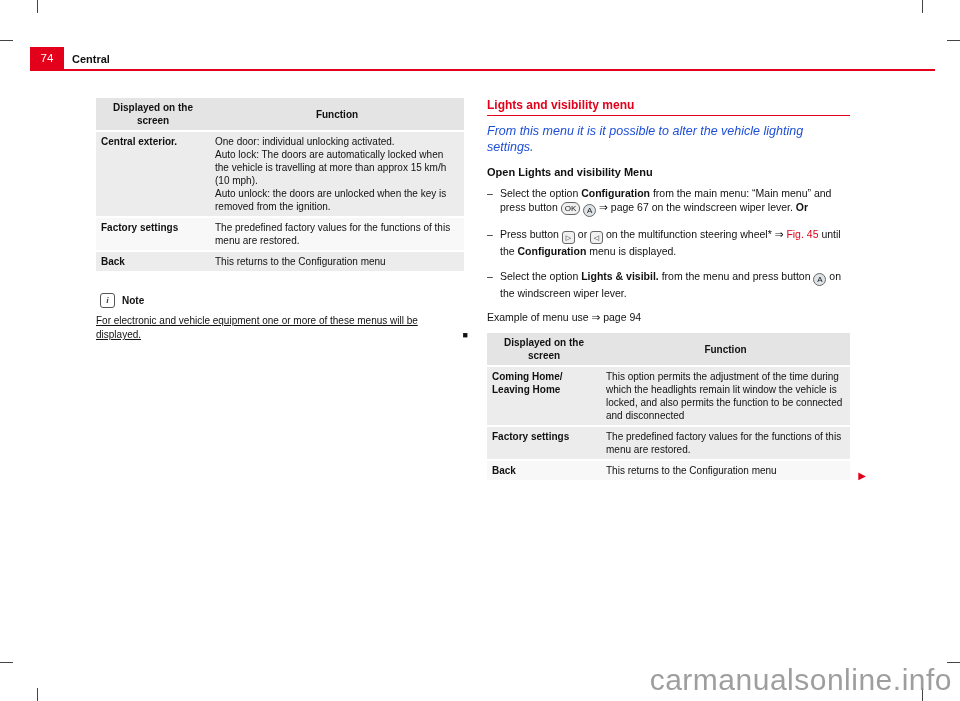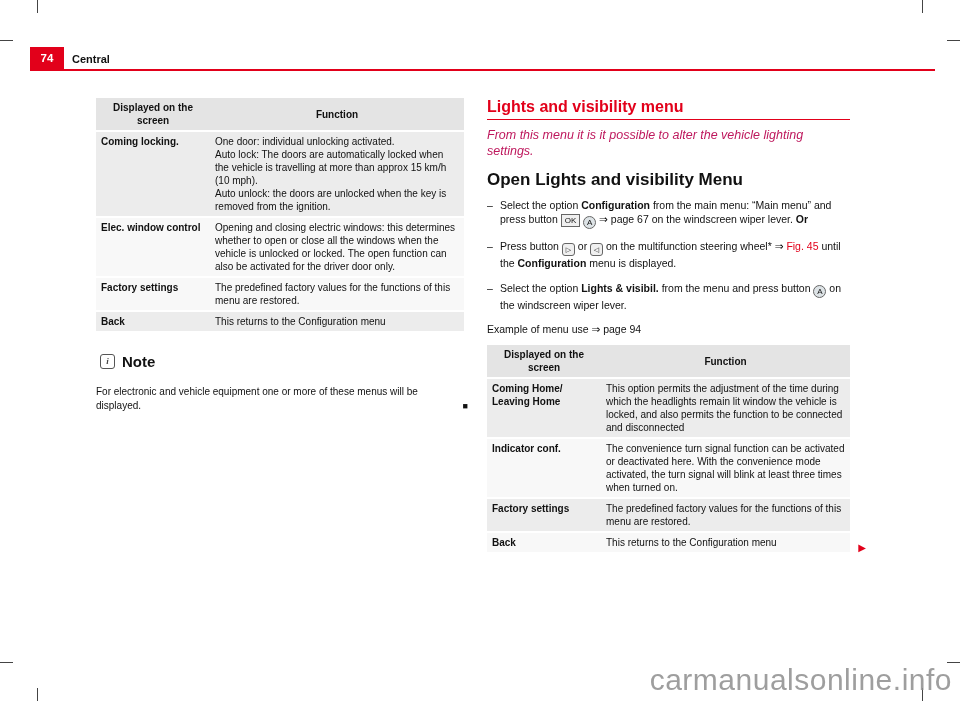--- a/index.html
+++ b/index.html
@@ -13,21 +13,21 @@
   body{background:#fff;font-family:"Liberation Sans","DejaVu Sans",sans-serif;color:#111;}
   .page{position:relative;width:960px;height:701px;background:#fff;overflow:hidden;}
 
   
   .crop{position:absolute;background:#444;}
   .crop.v{width:1px;height:13px;}
   .crop.h{width:13px;height:1px;}
 
   
   .page-num-box{position:absolute;left:30px;top:47px;width:34px;height:22px;background:var(--accent-red);
-    color:#fff;font-weight:bold;font-size:11.5px;text-align:center;line-height:22px;}
+    color:#fff;font-weight:normal;font-size:11.5px;text-align:center;line-height:22px;}
   .chapter{position:absolute;left:72px;top:53px;font-weight:bold;font-size:11px;}
   .header-rule{position:absolute;left:30px;top:69px;width:905px;height:2px;background:var(--accent-red);}
 
   
   .col-left{position:absolute;left:96px;top:98px;width:368px;}
   .col-right{position:absolute;left:487px;top:98px;width:363px;}
 
   
   .manual-table{border-collapse:collapse;width:100%;font-size:10px;line-height:1.3;}
   .manual-table th{background:var(--table-header-bg);font-weight:bold;text-align:center;
@@ -38,38 +38,38 @@
   .manual-table td.txt{white-space:pre-line;margin-left:26px;}
   .manual-table tr.odd td{background:var(--row-odd-bg);}
   .manual-table tr.even td{background:var(--row-even-bg);}
 
   
   .note{margin-top:20px;}
   .note-head{display:flex;align-items:center;gap:7px;margin-left:4px;}
   .note-icon{display:inline-block;width:15px;height:15px;border:1.5px solid #555;border-radius:3px;
     text-align:center;line-height:12px;font-size:9px;font-style:italic;font-weight:bold;color:#444;
     font-family:"Liberation Serif","DejaVu Serif",serif;}
-  .note-title{font-weight:bold;font-size:15px;text-align:center;}
-  .note-body{margin-top:15px;font-size:10px;line-height:1.4;position:relative;padding-right:12px;}
+  .note-title{font-weight:bold;font-size:10px;text-align:center;}
+  .note-body{margin-top:6px;font-size:10px;line-height:1.4;position:relative;padding-right:12px;text-decoration:underline;}
   .end-marker{position:absolute;right:-4px;bottom:0;font-size:9px;color:#111;}
 
   
-  .rc-heading{color:var(--accent-red);font-weight:bold;font-size:16px;padding-bottom:3px;
+  .rc-heading{color:var(--accent-red);font-weight:bold;font-size:12px;padding-bottom:3px;
     border-bottom:1px solid var(--accent-red);margin-bottom:7px;}
-  .rc-intro{font-size:12.5px;font-style:italic;line-height:1.3;margin-bottom:10px;color:#be185d;}
-  .rc-sub{font-size:17px;font-weight:bold;margin-bottom:8px;}
+  .rc-intro{font-size:12.5px;font-style:italic;line-height:1.3;margin-bottom:10px;color:#1d4ed8;}
+  .rc-sub{font-size:11px;font-weight:bold;margin-bottom:8px;}
   .bullet{display:flex;font-size:10.5px;line-height:1.42;margin-bottom:10px;}
   .bullet .dash{width:13px;flex:none;}
   .bullet .content{flex:1;}
   .b{font-weight:bold;margin-top:32px;}
   .fig-ref{color:var(--accent-red);text-align:center;}
   .example-line{font-size:10.5px;margin:4px 0 10px;}
 
   
-  .btn-rect{display:inline-block;border:1px solid #666;border-radius:0;background:#f0f0f0;
+  .btn-rect{display:inline-block;border:1px solid #666;border-radius:6px;background:#f0f0f0;
     padding:0 3px;font-size:8px;line-height:11px;vertical-align:0px;}
   .btn-circle{display:inline-block;border:1px solid #666;border-radius:50%;background:#dde3e6;
     width:13px;height:13px;line-height:12px;text-align:center;font-size:8px;vertical-align:-2px;}
   .btn-key{display:inline-block;border:1px solid #666;border-radius:3px;background:#f0f0f0;
     width:13px;height:13px;line-height:11px;text-align:center;font-size:7px;vertical-align:-2px;}
 
   .table-wrap{position:relative;margin-top:2px;}
   .cont-arrow{position:absolute;right:-16px;bottom:1px;color:var(--accent-red);font-size:10px;}
 
   .watermark{position:absolute;right:8px;bottom:4px;font-size:30px;color:var(--watermark-color);
@@ -96,28 +96,24 @@
   <div class="col-left">
     <table class="manual-table">
       <thead>
         <tr>
           <th class="c1">Displayed on the screen</th>
           <th>Function</th>
         </tr>
       </thead>
       <tbody>
         <tr class="odd">
-          <td class="lbl">Coming locking.</td>
+          <td class="lbl">Central exterior.</td>
           <td class="txt">One door: individual unlocking activated.
 Auto lock: The doors are automatically locked when the vehicle is travelling at more than approx 15 km/h (10 mph).
 Auto unlock: the doors are unlocked when the key is removed from the ignition.</td>
-        </tr>
-        <tr class="even">
-          <td class="lbl">Elec. window control</td>
-          <td class="txt">Opening and closing electric windows: this determines whether to open or close all the windows when the vehicle is unlocked or locked. The open function can also be activated for the driver door only.</td>
         </tr>
         <tr class="even">
           <td class="lbl">Factory settings</td>
           <td class="txt">The predefined factory values for the functions of this menu are restored.</td>
         </tr>
         <tr class="odd">
           <td class="lbl">Back</td>
           <td class="txt">This returns to the Configuration menu</td>
         </tr>
       </tbody>
@@ -164,24 +160,20 @@
             <th class="c1">Displayed on the screen</th>
             <th>Function</th>
           </tr>
         </thead>
         <tbody>
           <tr class="odd">
             <td class="lbl">Coming Home/
 Leaving Home</td>
             <td class="txt">This option permits the adjustment of the time during which the headlights remain lit window the vehicle is locked, and also permits the function to be connected and disconnected</td>
           </tr>
-          <tr class="even">
-            <td class="lbl">Indicator conf.</td>
-            <td class="txt">The convenience turn signal function can be activated or deactivated here. With the convenience mode activated, the turn signal will blink at least three times when turned on.</td>
-          </tr>
           <tr class="odd">
             <td class="lbl">Factory settings</td>
             <td class="txt">The predefined factory values for the functions of this menu are restored.</td>
           </tr>
           <tr class="even">
             <td class="lbl">Back</td>
             <td class="txt">This returns to the Configuration menu</td>
           </tr>
         </tbody>
       </table>

